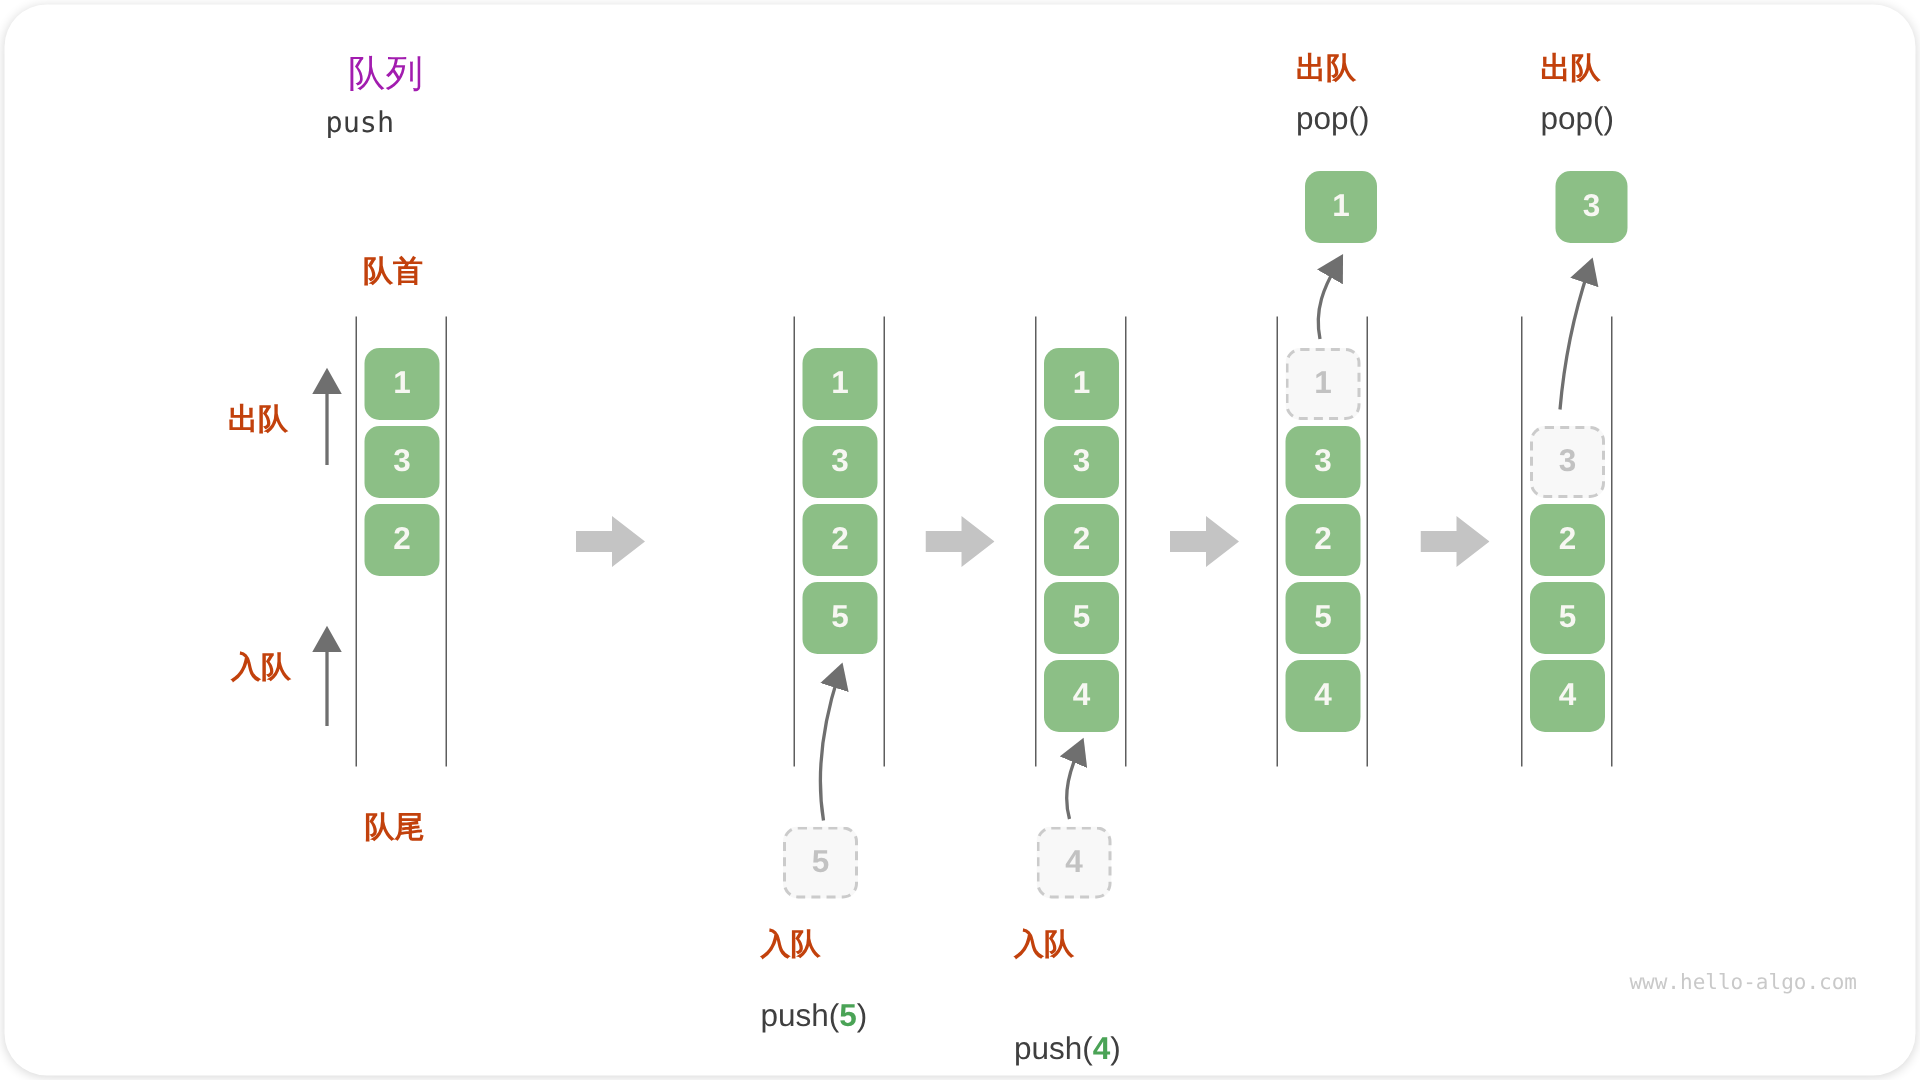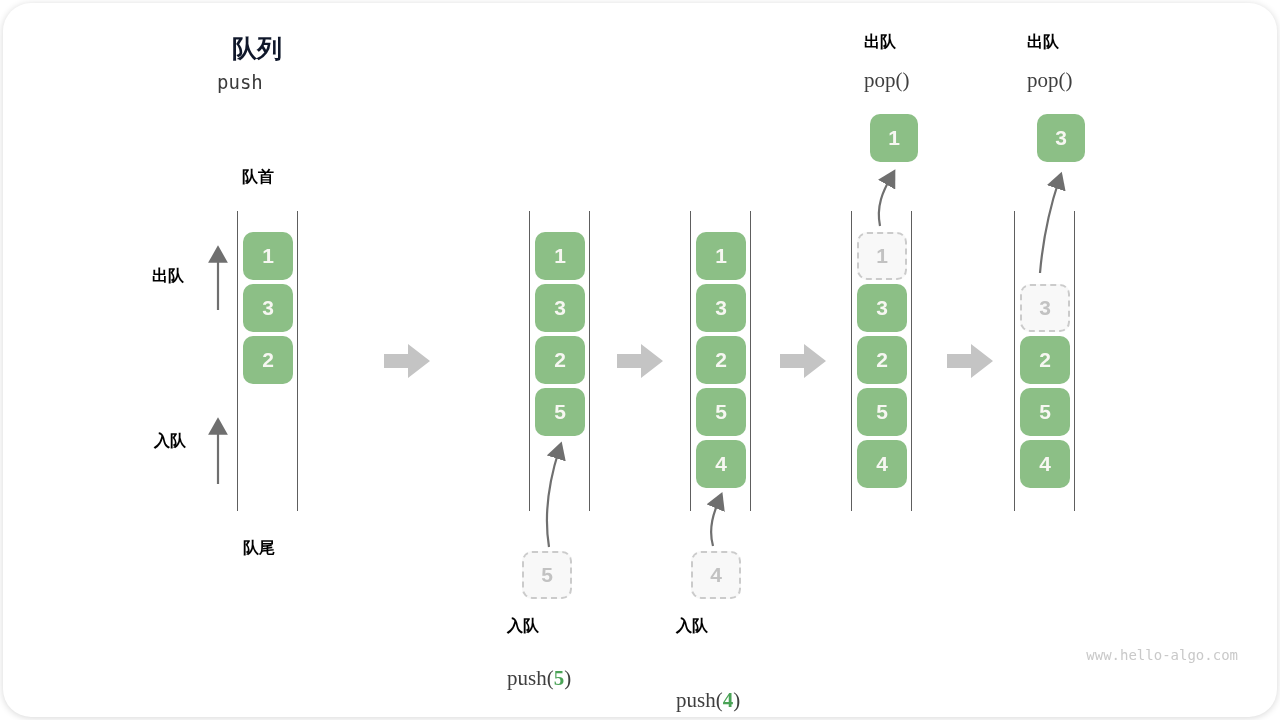--- a/index.html
+++ b/index.html
@@ -2,24 +2,24 @@
 <html><head>
 <meta charset="utf-8">
 <style>
   html,body{margin:0;padding:0;background:#fff;}
   .canvas{position:relative;width:1280px;height:720px;font-family:"Liberation Sans",sans-serif;overflow:hidden;}
   .card{position:absolute;left:3px;top:3px;right:3px;bottom:3px;background:#ffffff;border-radius:28px;
         box-shadow:0 1px 7px rgba(0,0,0,.16);}
   .abs{position:absolute;}
 
   
-  .title-zh{font-size:25px;font-weight:700;color:#0f172a;}
+  .title-zh{font-size:25px;font-weight:400;color:#a21caf;}
   .title-en{font-size:19px;color:#3C3C3C;font-family:"DejaVu Sans Mono",monospace;}
-  .zh-label{font-size:16px;font-weight:700;color:#000000;}
-  .code{font-family:Liberation Serif, serif;font-size:21px;color:#3F3F3F;}
+  .zh-label{font-size:20px;font-weight:700;color:#c2410c;}
+  .code{font-family:Liberation Sans, sans-serif;font-size:21px;color:#3F3F3F;}
   .code .arg{color:#4AA356;font-weight:700;}
 
   
   .channel{position:absolute;top:211px;height:300px;width:61px;
            border-left:1.5px solid #5E5E5E;border-right:1.5px solid #5E5E5E;box-sizing:border-box;}
   .box{position:absolute;left:5px;width:50px;height:48px;border-radius:10px;
        background:#8CBF86;color:#F7F7F2;font-size:21px;font-weight:700;
        display:flex;align-items:center;justify-content:center;}
   .box.dashed{background:#F8F8F8;border:2px dashed #CBCBCB;color:#C2C2C2;box-sizing:border-box;}
   .s1{top:21px;}.s2{top:73px;}.s3{top:125px;}.s4{top:177px;}.s5{top:229px;}

